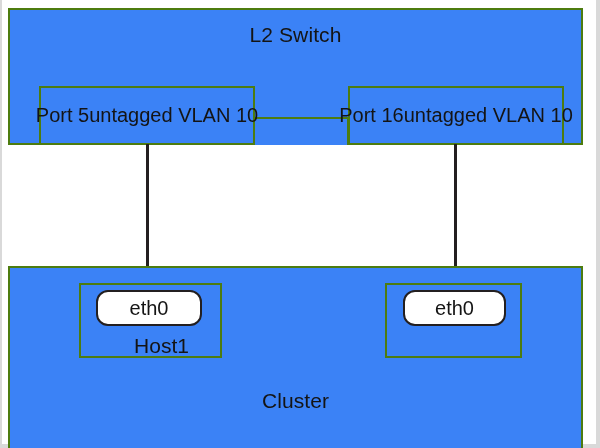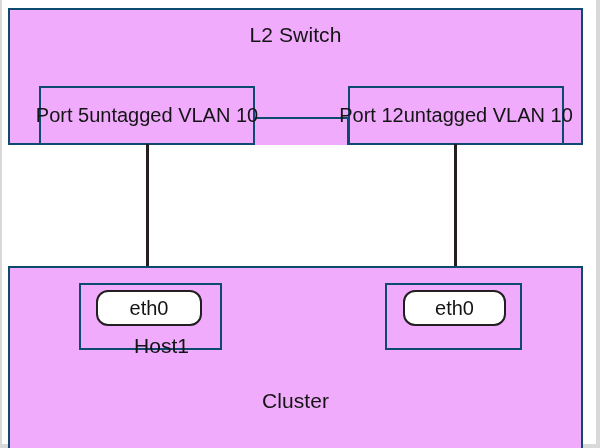--- a/index.html
+++ b/index.html
@@ -21,22 +21,22 @@
     left: 2px;
     top: 0px;
     width: 594px;
     height: 444px;
     background: #ffffff;
   }
 
   
   .box {
     position: absolute;
-    background: #f0abfc;
-    border: 2px solid #0c4a6e;
+    background: #3b82f6;
+    border: 2px solid #4d7c0f;
     box-sizing: border-box;
   }
 
   
   #switch-box {
     left: 8px;
     top: 8px;
     width: 575px;
     height: 137px;
   }
@@ -92,21 +92,21 @@
     position: absolute;
     width: 3px;
     background: #231f20;
   }
   #cable-left  { left: 146px; top: 144px; height: 148px; }
   #cable-right { left: 454px; top: 144px; height: 148px; }
 
   
   .host-box {
     top: 283px;
-    height: 67px;
+    height: 75px;
   }
   #host-1 { left: 79px;  width: 143px; }
   #host-2 { left: 385px; width: 137px; }
 
   .nic {
     position: absolute;
     top: 5px;
     height: 36px;
     border: 2px solid #231f20;
     border-radius: 12px;
@@ -144,21 +144,21 @@
   </div>
 
   <div class="box" id="port-bridge"></div>
 
   <div class="box port-box" id="port-left">
     <span class="port-line-1">Port 5</span>
     <span class="port-line-2">untagged VLAN 10</span>
   </div>
 
   <div class="box port-box" id="port-right">
-    <span class="port-line-1">Port 12</span>
+    <span class="port-line-1">Port 16</span>
     <span class="port-line-2">untagged VLAN 10</span>
   </div>
 
   <div class="cable" id="cable-left"></div>
   <div class="cable" id="cable-right"></div>
 
   <div class="box" id="cluster-box">
     <div class="container-title" id="cluster-title">Cluster</div>
   </div>
 

